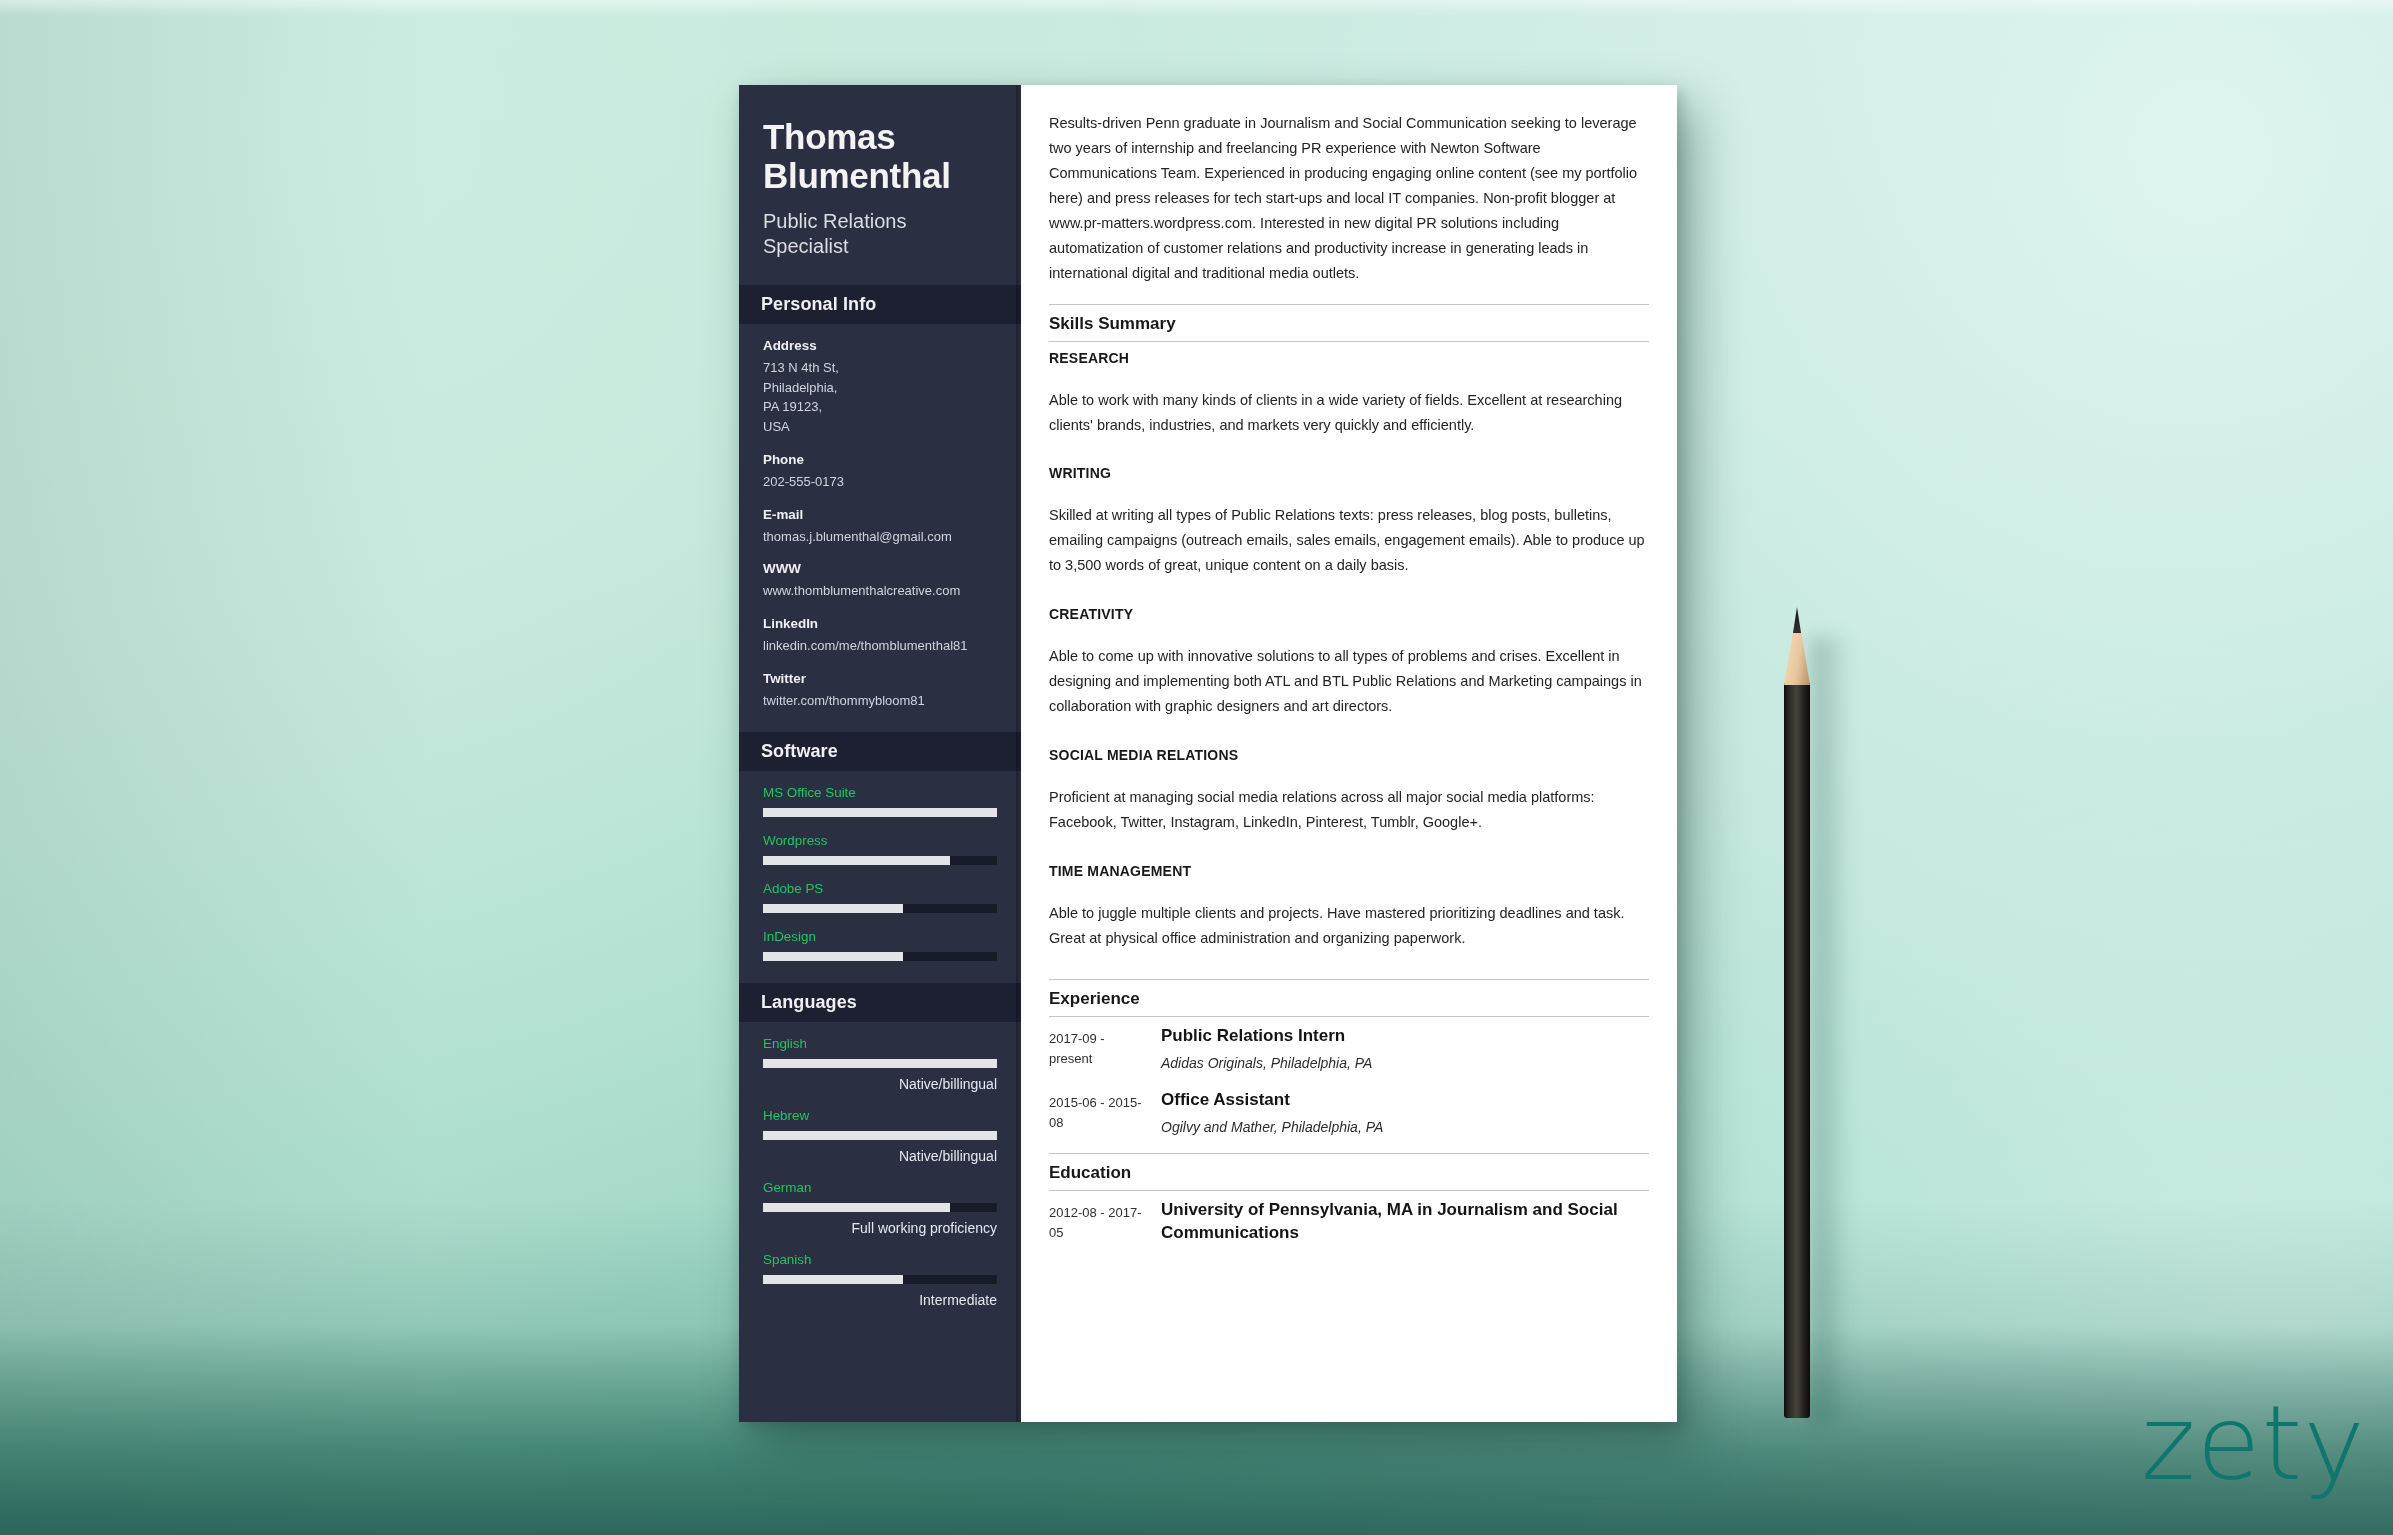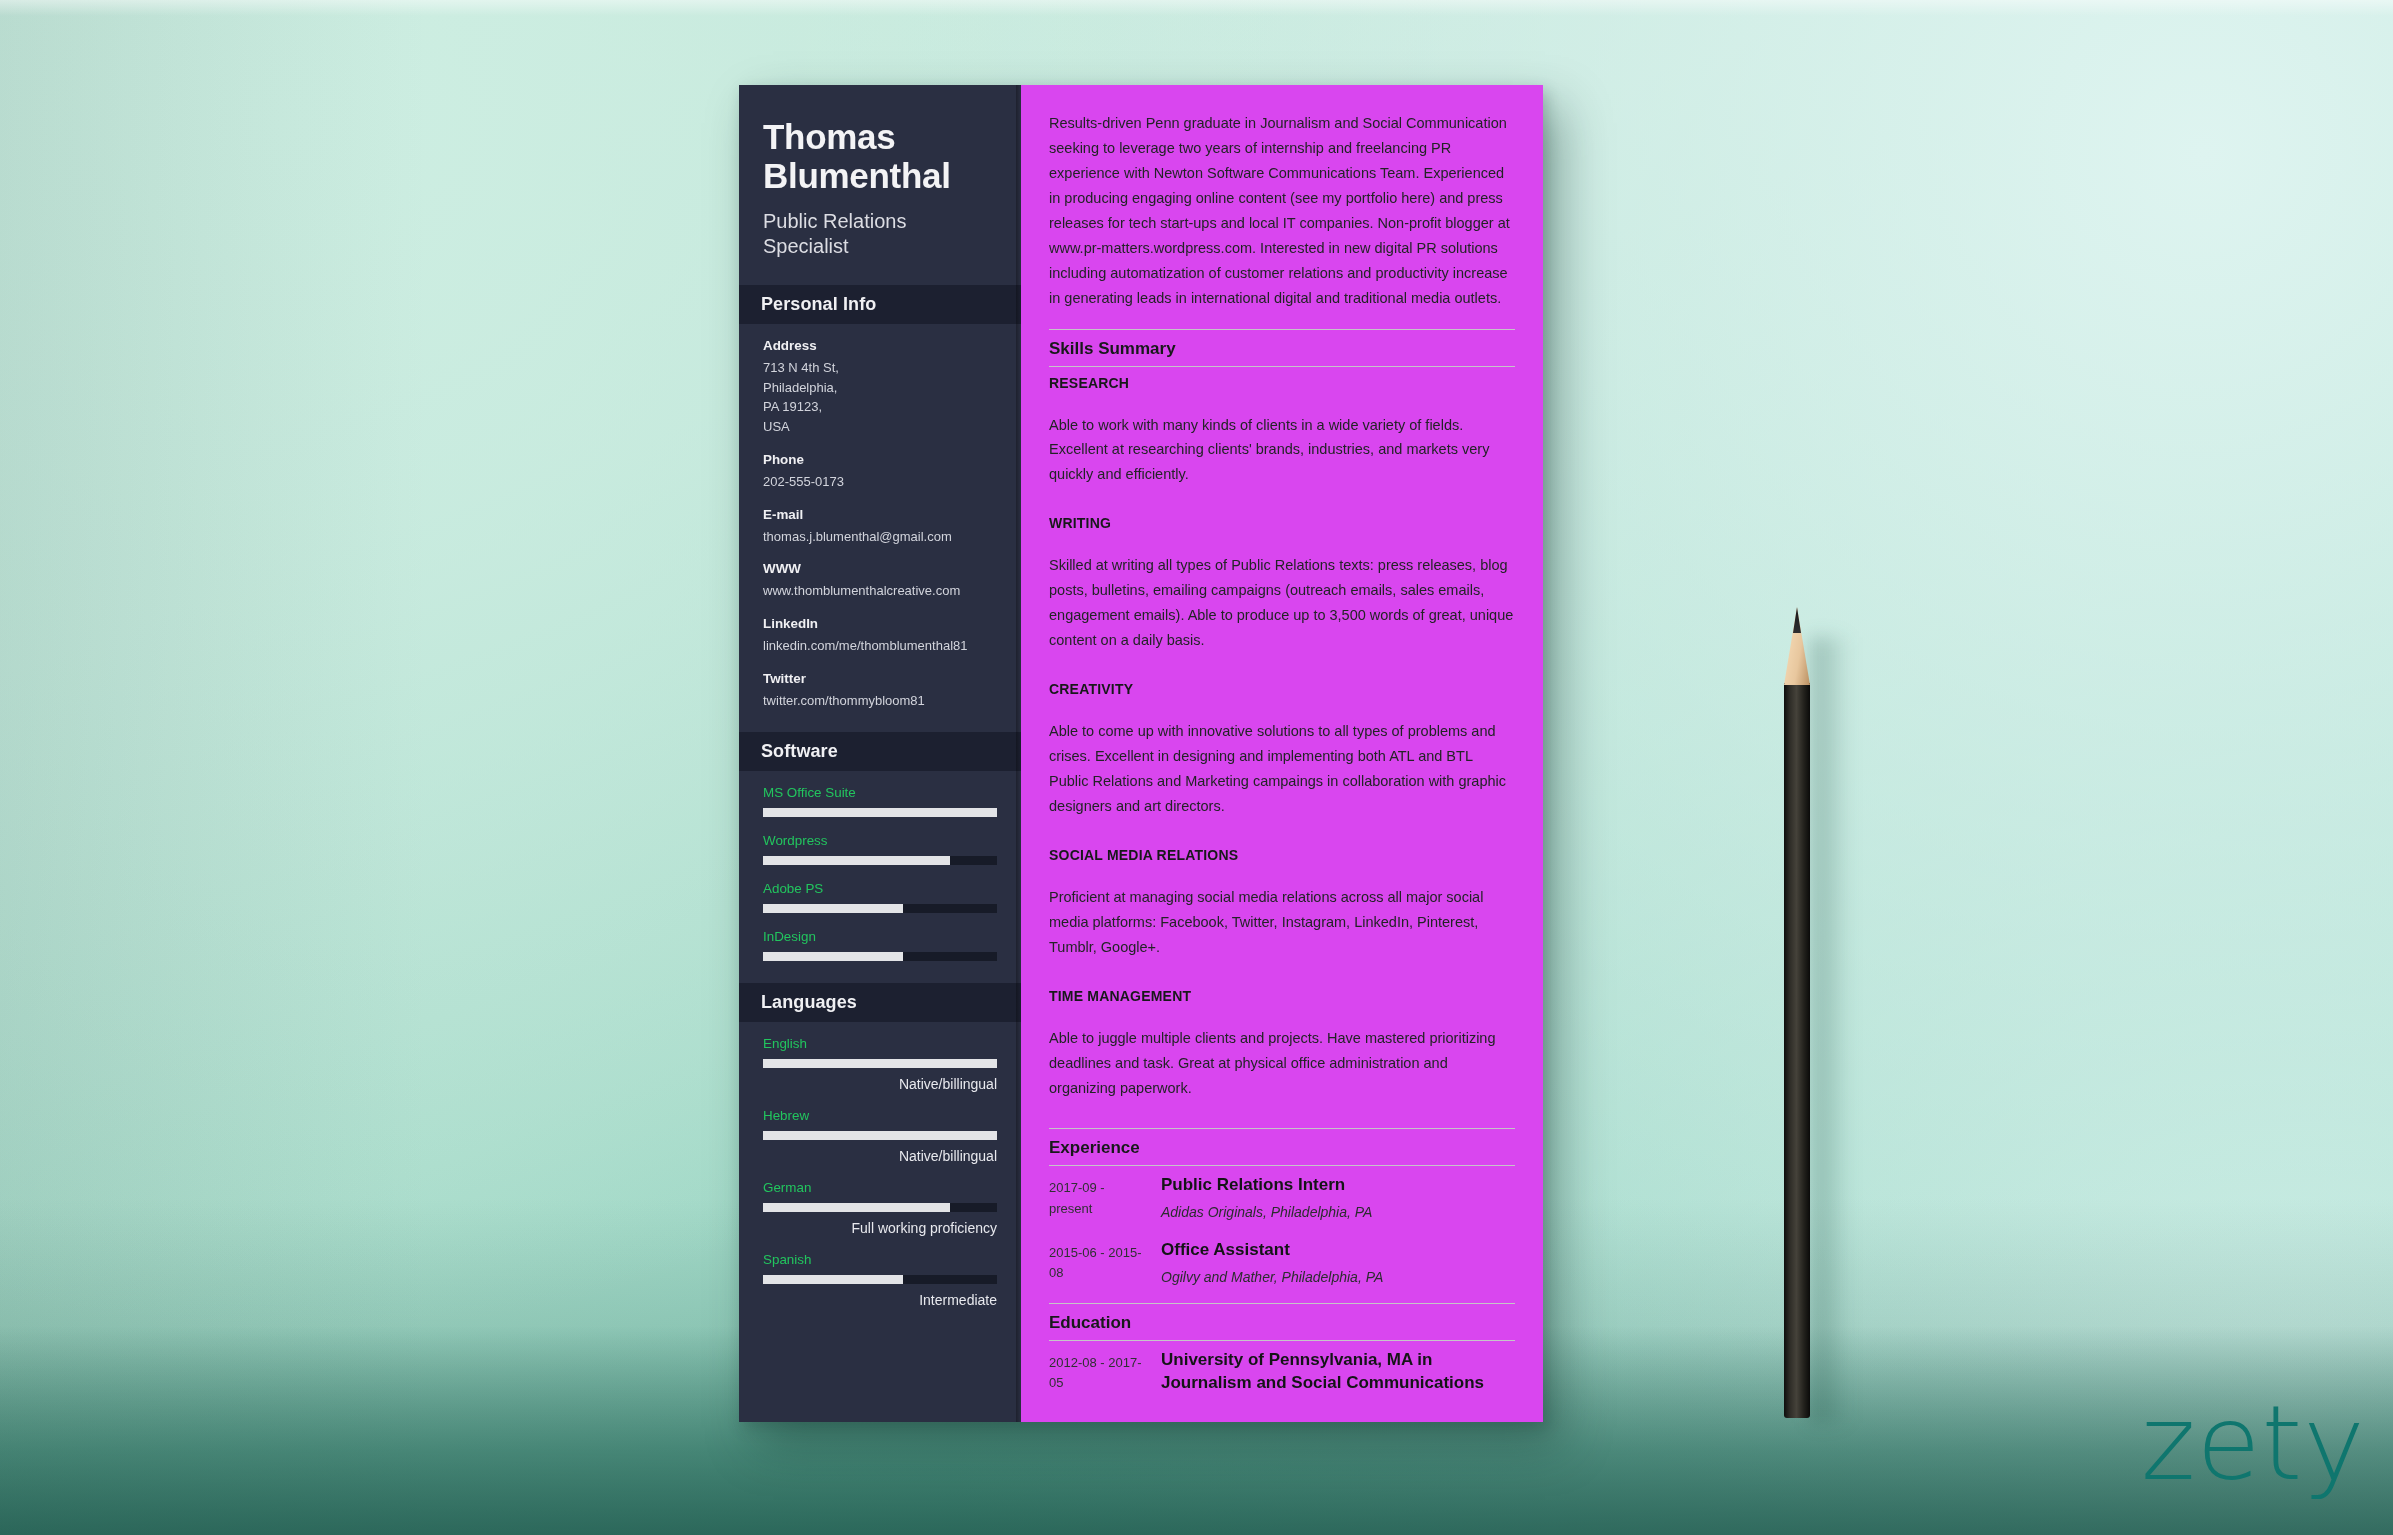--- a/index.html
+++ b/index.html
@@ -35,21 +35,21 @@
   }
   #topstrip {
     position: absolute; left:0; right:0; top:0; height: 16px;
     background: linear-gradient(to bottom, rgba(255,255,255,0.45), rgba(255,255,255,0));
   }
 
   
   #paper {
     position: absolute;
     left: 739px; top: 85px;
-    width: 804px; height: 1337px;
+    width: 938px; height: 1337px;
     display: flex;
     background: #e8e8e9;
     box-shadow: 18px 22px 46px rgba(12,50,42,0.38), 4px 6px 14px rgba(12,50,42,0.22);
   }
 
   
   #sidebar {
     width: 282px;
     background: #2a2f42;
     color: #fff;
@@ -99,21 +99,21 @@
   .bar-fill { height: 100%; background: #e3e4e7; }
   .bar-caption {
     margin-top: 8px; text-align: right;
     font-size: 14px; color: #e8e9ee;
   }
 
   
   #main {
     flex: 1 1 auto;
     padding: 26px 28px 0 28px;
-    background: #d946ef;
+    background: #ffffff;
     color: #1b1b1d;
   }
   .summary {
     font-size: 14.5px; line-height: 1.72; color: #232326;
     margin-bottom: 18px;
   }
   .sec-title {
     font-size: 17px; font-weight: 700; color: #18181a;
     padding: 9px 0 7px 0;
     border-top: 1.5px solid #c5c5c7;

